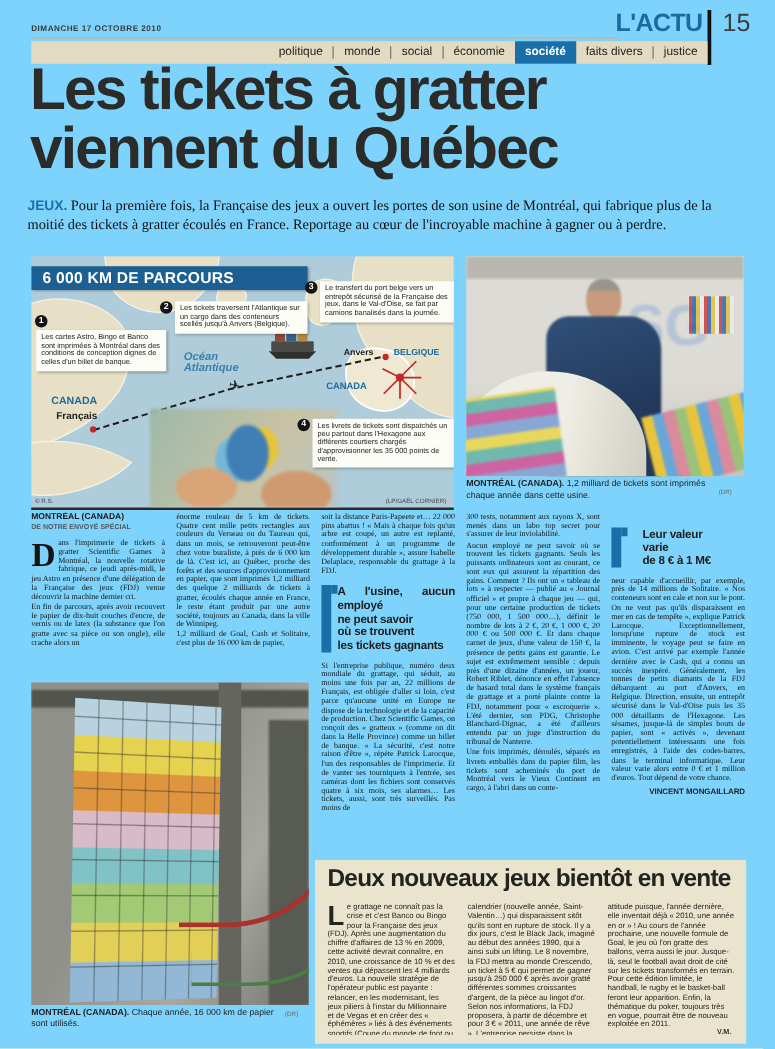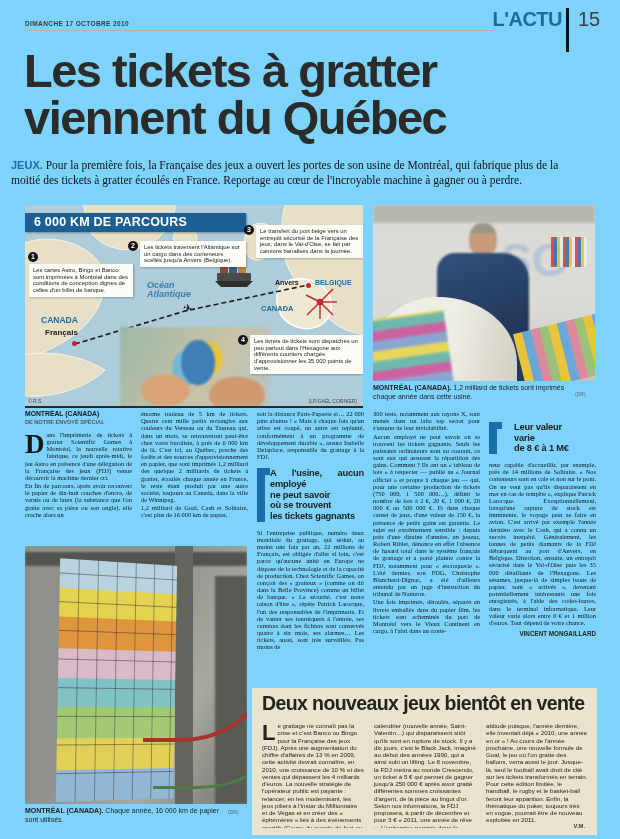--- a/index.html
+++ b/index.html
@@ -12,21 +12,21 @@
   .hdr-vbar{position:absolute;left:566px;top:8px;width:3px;height:44px;background:#111;}
   .page-num{position:absolute;left:578px;top:8px;font-size:20px;color:#3c3c3c;}
   .navbar{position:absolute;left:25px;top:33px;width:541px;height:18px;background:#e2dbc2;
           display:flex;align-items:center;justify-content:flex-end;}
   .nav-item{font-size:9.5px;color:#23231f;padding:0 8px;line-height:18px;white-space:nowrap;}
   .nav-sep{width:1px;height:10px;background:#7d7868;}
   .nav-item.active{background:#1a6fa8;color:#fff;font-weight:bold;height:18px;}
   
   .headline{position:absolute;left:24px;top:48px;width:580px;font-size:47px;line-height:.99;
             font-weight:bold;letter-spacing:-1.5px;color:#2b2b29;}
-  .lead{position:absolute;left:11px;top:158px;width:572px;font-family:"Liberation Serif",serif;
+  .lead{position:absolute;left:22px;top:158px;width:572px;font-family:"Liberation Serif",serif;
         font-size:11.5px;line-height:1.28;color:#111;}
   .lead .kicker{font-family:"Liberation Sans",sans-serif;font-weight:bold;color:#1a6fa8;font-size:11px;}
   
   .map{position:absolute;left:25px;top:205px;width:338px;height:201px;background:#afccda;overflow:hidden;border-bottom:2px solid #2a2a28;}
   .map svg.geo{position:absolute;left:0;top:0;}
   .map-banner{position:absolute;left:0;top:8px;width:212px;height:19px;background:#1c5f93;color:#fff;
               font-size:12.5px;font-weight:bold;line-height:19px;padding-left:9px;letter-spacing:.2px;box-shadow:1px 1px 2px rgba(0,0,0,.35);}
   .callout{position:absolute;background:#fdfdf8;color:#1c1c1a;font-size:5.9px;line-height:1.13;
            padding:3px 4px;box-shadow:1px 1px 2px rgba(0,0,0,.25);}
   .badge{position:absolute;width:10px;height:10px;border-radius:50%;background:#141414;color:#fff;
@@ -110,20 +110,33 @@
 <body>
 
 <div class="page">
 
   <div class="date">DIMANCHE 17 OCTOBRE 2010</div>
   <div class="hdr-rule"></div>
   <div class="section-title">L'ACTU</div>
   <div class="hdr-vbar"></div>
   <div class="page-num">15</div>
 
+  <div class="navbar">
+    <span class="nav-item">politique</span>
+    <span class="nav-sep"></span>
+    <span class="nav-item">monde</span>
+    <span class="nav-sep"></span>
+    <span class="nav-item">social</span>
+    <span class="nav-sep"></span>
+    <span class="nav-item">économie</span>
+    <span class="nav-item active">société</span>
+    <span class="nav-item">faits divers</span>
+    <span class="nav-sep"></span>
+    <span class="nav-item">justice</span>
+  </div>
 
   <div class="headline">
     <div>Les tickets à gratter</div>
     <div>viennent du Québec</div>
   </div>
   <div class="lead"><span class="kicker">JEUX.</span><span> Pour la première fois, la Française des jeux a ouvert les portes de son usine de Montréal, qui fabrique plus de la moitié des tickets à gratter écoulés en France. Reportage au cœur de l'incroyable machine à gagner ou à perdre.</span></div>
 
   <div class="map">
     <svg class="geo" width="338" height="201" viewBox="0 0 338 201">
       <path d="M-5,40 C20,28 55,35 72,55 C82,70 80,92 70,108 C55,130 35,140 12,150 L-5,160 Z" fill="#e8e0c6" stroke="#f7f3e4" stroke-width="1"></path>

